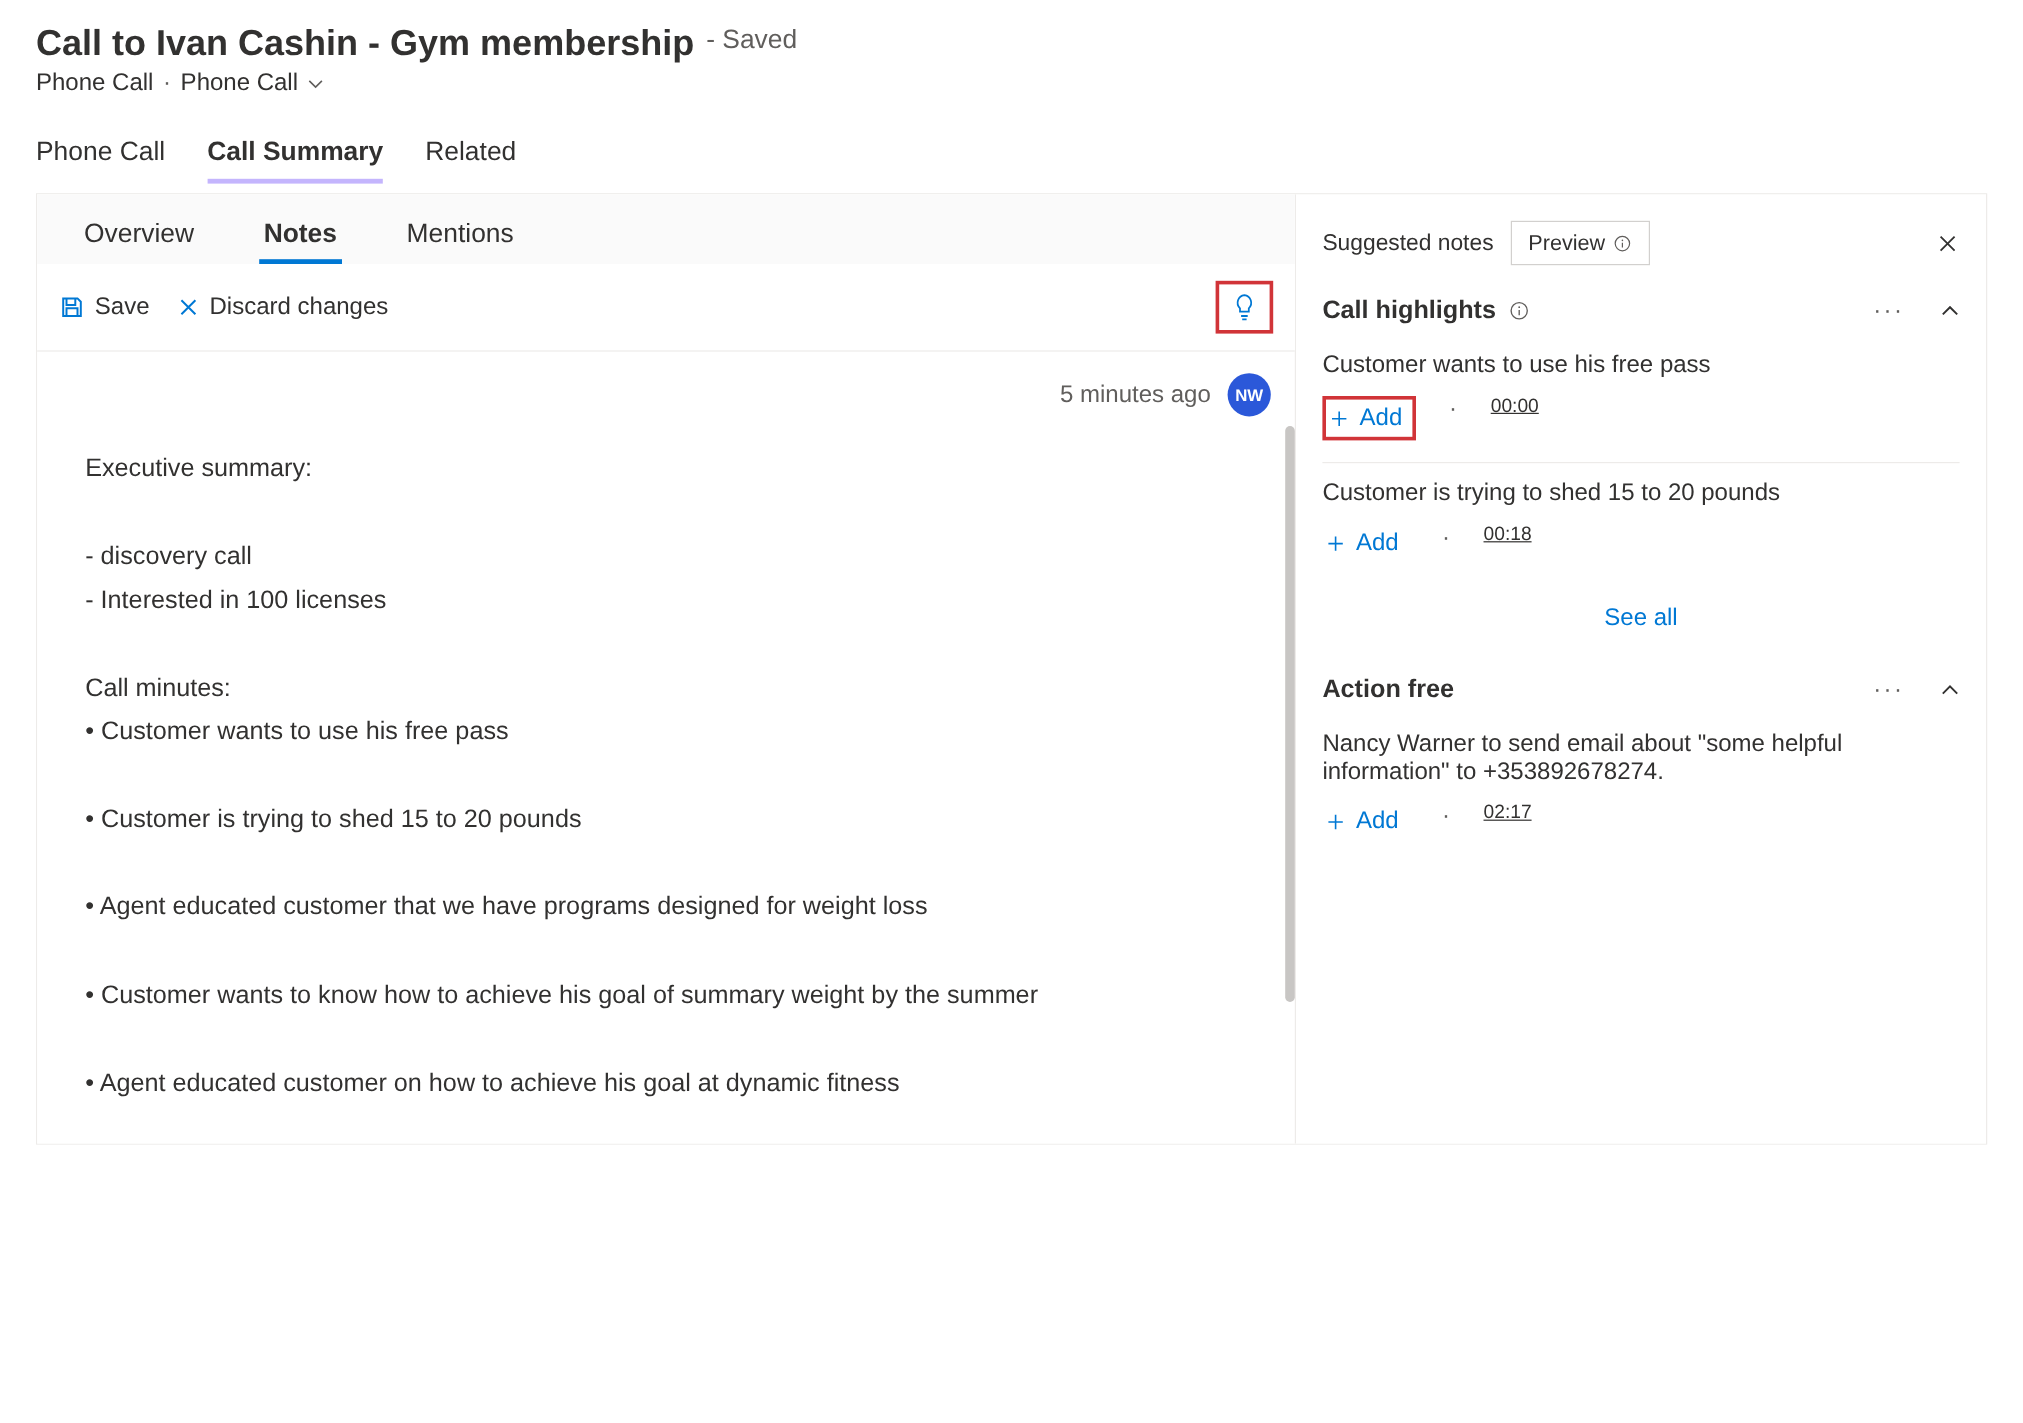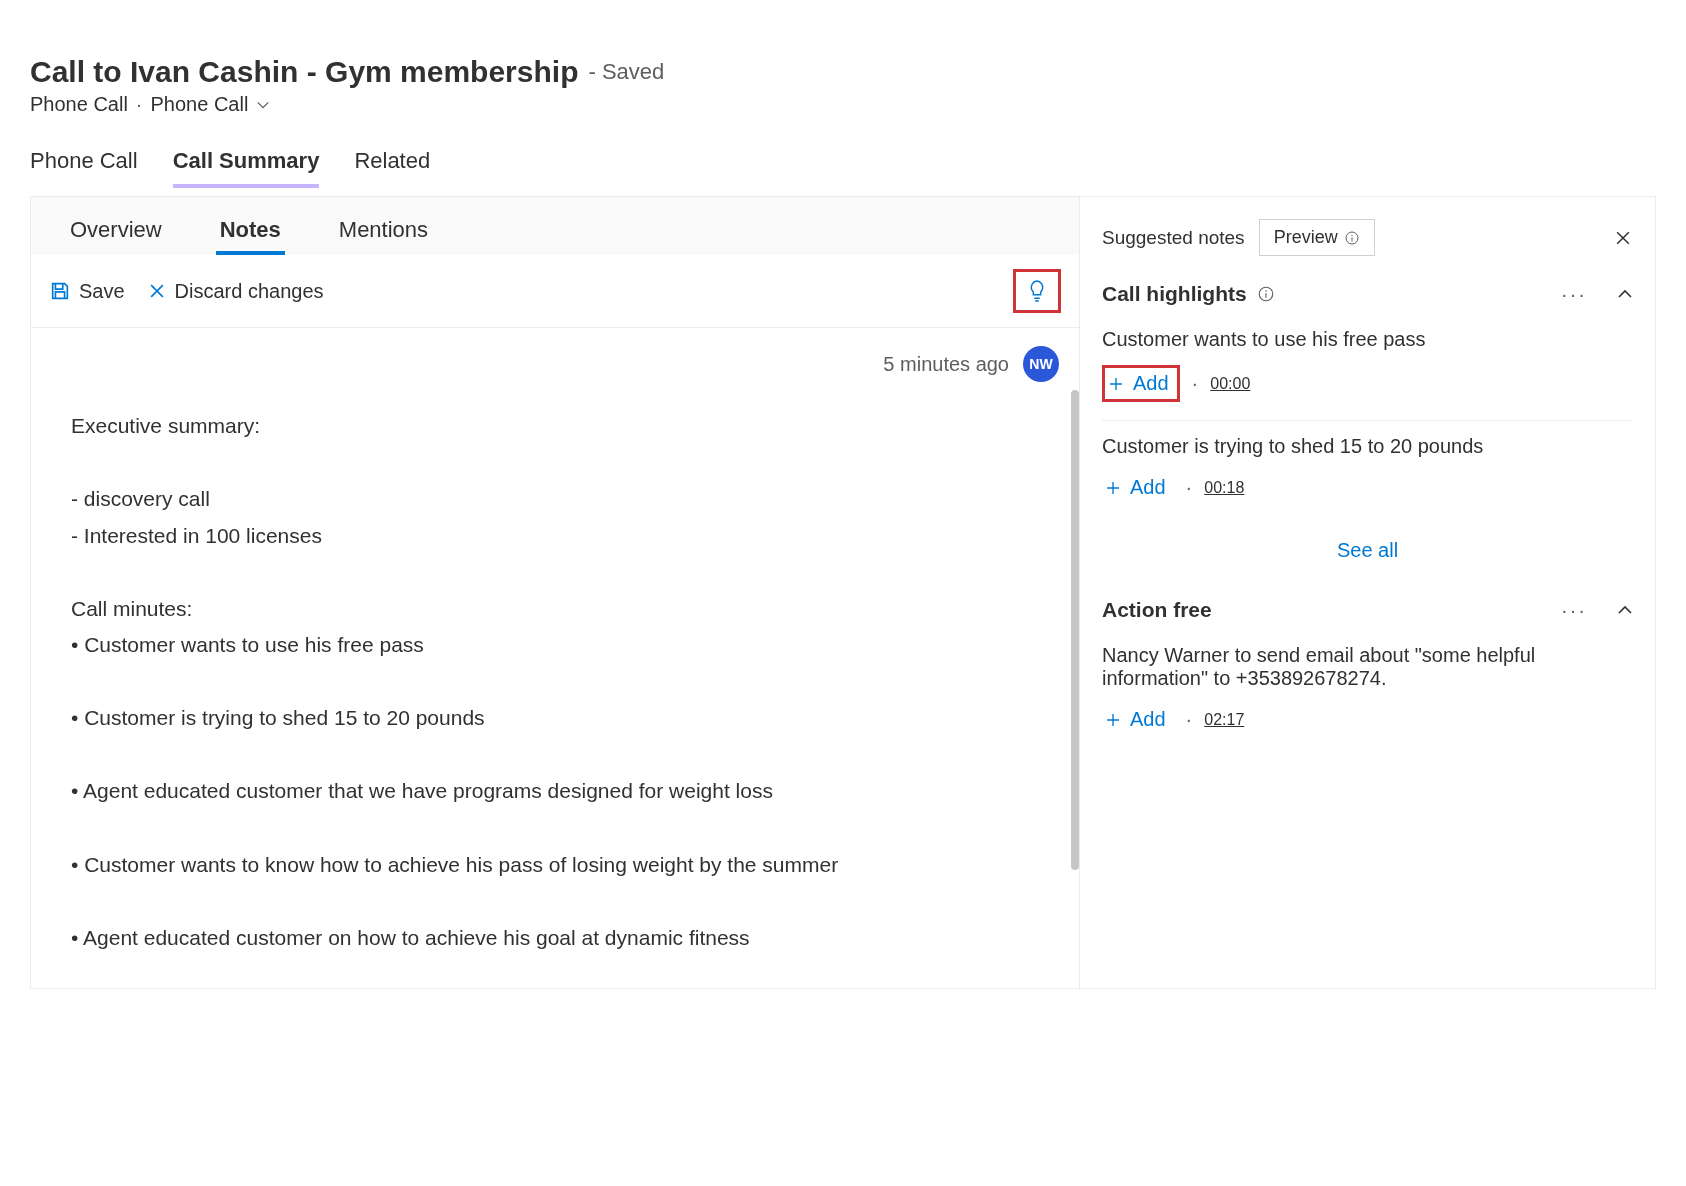--- a/index.html
+++ b/index.html
@@ -1,19 +1,19 @@
 <!DOCTYPE html>
 <html><head>
 <meta charset="utf-8">
 <style>
 * { box-sizing: border-box; margin: 0; padding: 0; font-family: 'Segoe UI', Tahoma, sans-serif; }
 body { background: #fff; color: #323130; width: 1686px; }
 
 .header { padding: 20px 30px 10px 30px; }
-.title-row { display: flex; align-items: center; gap: 10px; margin-top: 35px; }
+.title-row { display: flex; align-items: flex-start; gap: 10px; }
 .page-title { font-size: 30px; font-weight: 600; }
 .saved-status { font-size: 22px; color: #605e5c; }
 .subtitle-row { display: flex; align-items: center; gap: 8px; margin-top: 4px; font-size: 20px; }
 .subtitle-item { }
 .subtitle-sep { color: #605e5c; }
 .chevron-down { width: 14px; height: 14px; }
 
 .main-tabs { display: flex; gap: 35px; padding: 22px 30px 0 30px; }
 .main-tab { font-size: 22px; padding-bottom: 10px; cursor: pointer; }
 .main-tab.active { font-weight: 600; border-bottom: 4px solid #c4b5fd; }
@@ -45,21 +45,21 @@
 .close-x { font-size: 22px; cursor:pointer; }
 
 .section-head { display:flex; align-items:center; gap:10px; padding: 8px 22px; }
 .section-title { font-size: 21px; font-weight: 600; }
 .section-head .spacer { flex:1; }
 .ellipsis { font-size: 20px; color: #605e5c; letter-spacing: 2px; cursor:pointer; }
 .chevron-up { width:16px; height:16px; cursor:pointer; margin-left: 20px; }
 
 .highlight-item { padding: 14px 22px 18px 22px; font-size: 20px; }
 .highlight-text { margin-bottom: 14px; }
-.add-row { display:flex; align-items:center; gap: 12px; }
+.add-row { display:flex; gap: 28px; }
 .add-btn { display:inline-flex; align-items:center; gap:8px; color:#0078d4; font-size: 20px; cursor:pointer; padding: 4px 8px 4px 2px; }
 .add-btn.boxed { border: 3px solid #d13438; }
 .timestamp { font-size: 16px; text-decoration: underline; cursor:pointer; }
 .dot-sep { color:#605e5c; }
 .divider { height:1px; background:#edebe9; margin: 0 22px; }
 
 .see-all { text-align:center; padding: 18px 0 28px 0; }
 .see-all a { color:#0078d4; font-size:20px; cursor:pointer; }
 
 svg { display:block; }
@@ -129,21 +129,21 @@
           <p>- discovery call</p>
           <p>- Interested in 100 licenses</p>
           <p>&nbsp;</p>
           <p>Call minutes:</p>
           <p>• Customer wants to use his free pass</p>
           <p>&nbsp;</p>
           <p>• Customer is trying to shed 15 to 20 pounds</p>
           <p>&nbsp;</p>
           <p>• Agent educated customer that we have programs designed for weight loss</p>
           <p>&nbsp;</p>
-          <p>• Customer wants to know how to achieve his pass of losing weight by the summer</p>
+          <p>• Customer wants to know how to achieve his goal of summary weight by the summer</p>
           <p>&nbsp;</p>
           <p>• Agent educated customer on how to achieve his goal at dynamic fitness</p>
         </div>
       <div class="scrollbar-thumb"></div>
     </div>
   </div>
 
   <div class="right-col">
     <div class="right-header">
       <span class="right-title">Suggested notes</span>

